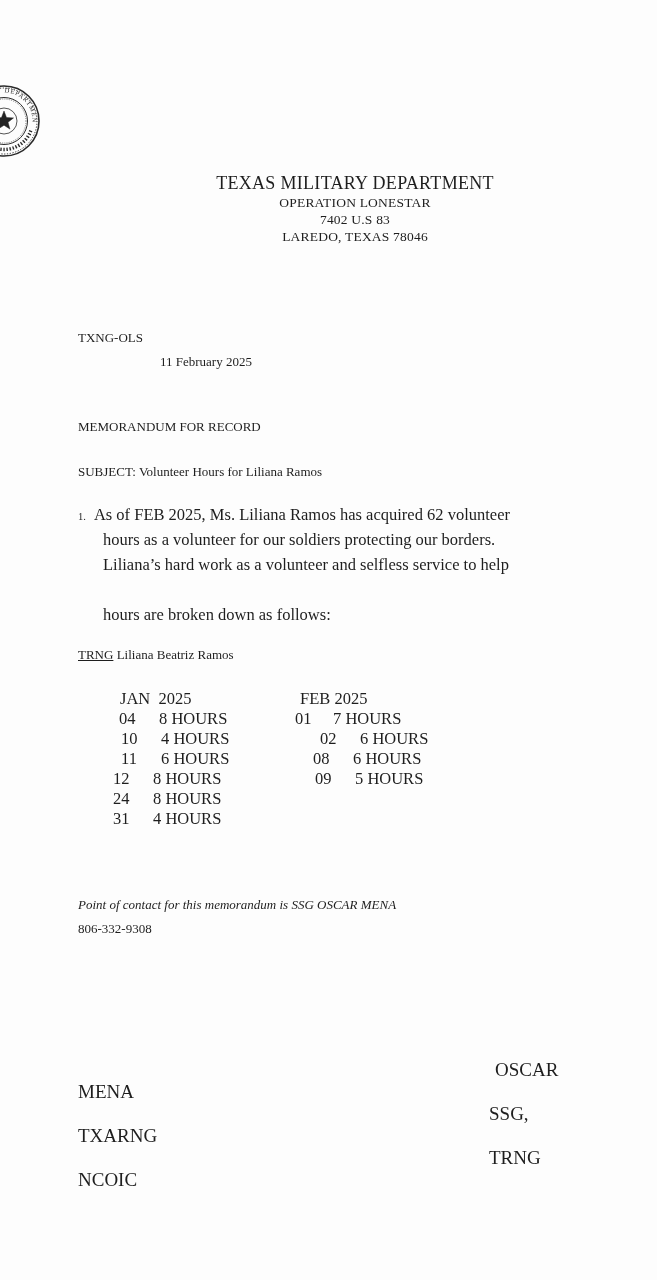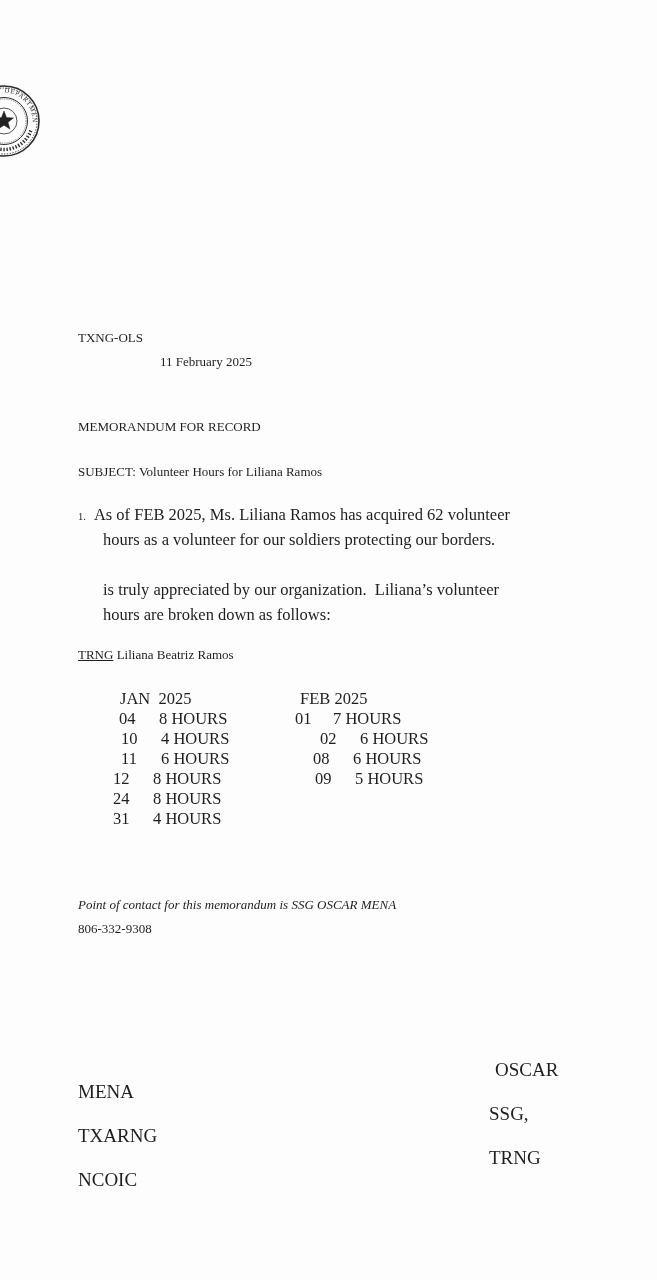--- a/index.html
+++ b/index.html
@@ -83,30 +83,36 @@
     <circle cx="37" cy="37" r="23.5" fill="none" stroke="#2a2a2a" stroke-width="1"></circle>
     <circle cx="37" cy="37" r="22" fill="none" stroke="#2a2a2a" stroke-width="0.6" stroke-dasharray="1 1.2"></circle>
     <text font-size="6.4" font-family="Liberation Serif, serif" fill="#1e1e1e" letter-spacing="0.9">
       <textPath href="#arcTop" startOffset="6%">MILITARY DEPARTMENT</textPath>
     </text>
     <path d="M 10.2 46.7 A 28.5 28.5 0 0 0 63.8 46.7" fill="none" stroke="#2a2a2a" stroke-width="3.4" stroke-dasharray="1.4 1.7"></path>
     <circle cx="37" cy="37" r="13" fill="none" stroke="#2a2a2a" stroke-width="0.8"></circle>
     <path d="M 37 27 L 39.5 33.6 L 46.5 33.9 L 41 38.3 L 42.9 45.1 L 37 41.2 L 31.1 45.1 L 33 38.3 L 27.5 33.9 L 34.5 33.6 Z" fill="#222" stroke="#222" stroke-width="0.5"></path>
   </svg>
 
+  <div class="header">
+    <div class="org">TEXAS MILITARY DEPARTMENT</div>
+    <div class="sub">OPERATION LONESTAR</div>
+    <div class="sub">7402 U.S 83</div>
+    <div class="sub">LAREDO, TEXAS 78046</div>
+  </div>
 
   <div class="abs office-symbol">TXNG-OLS</div>
   <div class="abs date-line">11 February 2025</div>
 
   <div class="abs memo-title">MEMORANDUM FOR RECORD</div>
   <div class="abs subject-line">SUBJECT: Volunteer Hours for Liliana Ramos</div>
 
   <div class="para-line p1"><span class="pnum">1.</span><span>As of FEB 2025, Ms. Liliana Ramos has acquired 62 volunteer</span></div>
   <div class="para-line p2">hours as a volunteer for our soldiers protecting our borders.</div>
-  <div class="para-line p4">is truly appreciated by our organization.  Liliana’s volunteer</div>
+  <div class="para-line p3">Liliana’s hard work as a volunteer and selfless service to help</div>
   <div class="para-line p5">hours are broken down as follows:</div>
 
   <div class="abs name-line"><span class="name-label">TRNG</span><span> Liliana Beatriz Ramos</span></div>
 
   <div class="hrow jan-h">JAN  2025</div>
   <div class="hrow jan-r0"><span class="day">04</span><span>8 HOURS</span></div>
   <div class="hrow jan-r1"><span class="day">10</span><span>4 HOURS</span></div>
   <div class="hrow jan-r2"><span class="day">11</span><span>6 HOURS</span></div>
   <div class="hrow jan-r3"><span class="day">12</span><span>8 HOURS</span></div>
   <div class="hrow jan-r4"><span class="day">24</span><span>8 HOURS</span></div>

